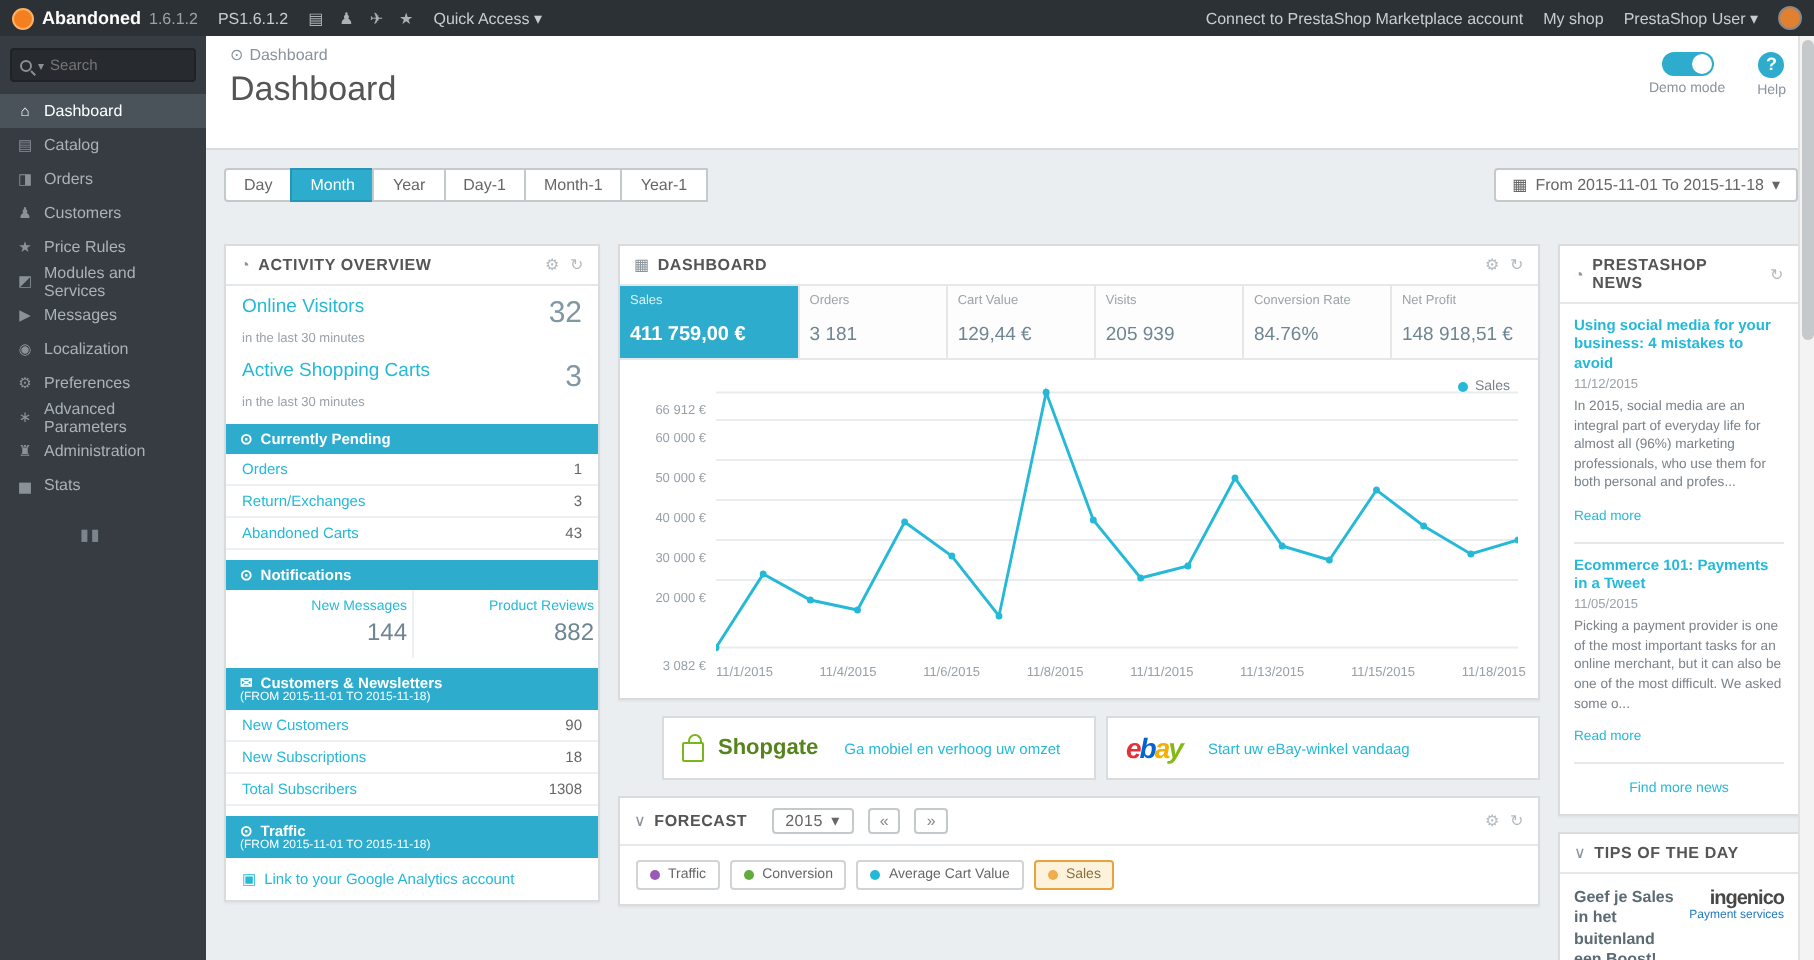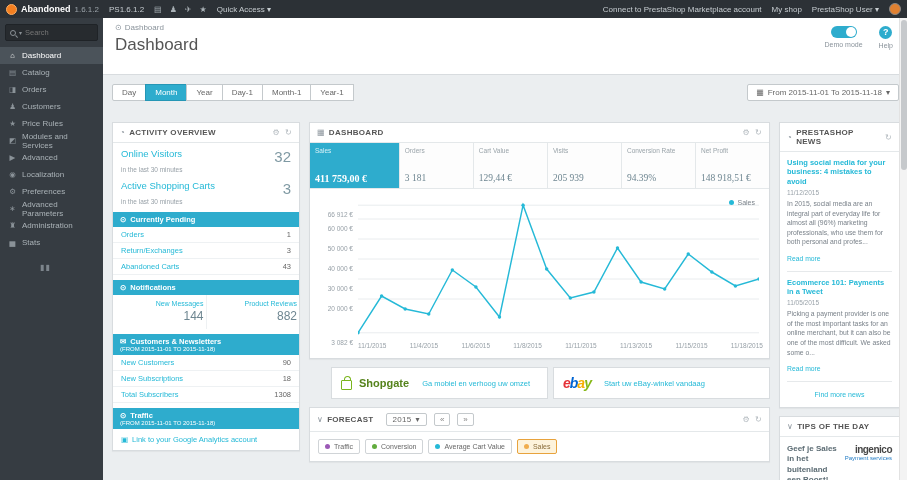--- a/index.html
+++ b/index.html
@@ -91,21 +91,21 @@
   .noti .cval { font-size:12px; color:#6e8691; margin-top:2px; }
   .ga-row { padding:6px 8px; font-size:7.5px; display:flex; gap:4px; align-items:center; }
   .ga-row .ico { color:#25b9d7; }
   .ga-row a { color:#25b9d7; text-decoration:none; cursor:pointer; }
 
   
   .kpi-strip { display:flex; border-bottom:1px solid #e4e8ea; }
   .kpi { flex:1; min-height:36px; padding:4px 5px; border-right:1px solid #e4e8ea; cursor:pointer; background:#fdfdfd; }
   .kpi:last-child { border-right:none; }
   .kpi .klabel { font-size:6.5px; color:#9aa4aa; }
-  .kpi .kval { font-size:9.5px; color:#6e8691; margin-top:19px; white-space:nowrap;font-family:Liberation Serif, serif; }
+  .kpi .kval { font-size:9.5px; color:#6e8691; margin-top:8px; white-space:nowrap; }
   .kpi.active { flex:1.25; background:#2eaccd; }
   .kpi.active .klabel { color:#d9f1f7; }
   .kpi.active .kval { color:#fff; font-weight:bold; font-size:10px; }
 
   .chart-wrap { display:flex; padding:10px 10px 0 6px; }
   .y-axis { width:42px; position:relative; height:140px; flex:none; }
   .y-tick { position:absolute; right:5px; font-size:6.5px; color:#98a1a8; white-space:nowrap; }
   .plot { flex:1; height:140px; position:relative; }
   .plot svg { position:absolute; inset:0; width:100%; height:100%; }
   .gridline { stroke:#e8ecee; stroke-width:1; }
@@ -212,21 +212,21 @@
   <div class="nav-item">
     <span class="nav-ico">★</span>
     <span>Price Rules</span>
   </div>
   <div class="nav-item">
     <span class="nav-ico">◩</span>
     <span>Modules and Services</span>
   </div>
   <div class="nav-item">
     <span class="nav-ico">▶</span>
-    <span>Advanced</span>
+    <span>Messages</span>
   </div>
   <div class="nav-item">
     <span class="nav-ico">◉</span>
     <span>Localization</span>
   </div>
   <div class="nav-item">
     <span class="nav-ico">⚙</span>
     <span>Preferences</span>
   </div>
   <div class="nav-item">
@@ -397,21 +397,21 @@
         <div class="kpi">
           <div class="klabel">Cart Value</div>
           <div class="kval">129,44 €</div>
         </div>
         <div class="kpi">
           <div class="klabel">Visits</div>
           <div class="kval">205 939</div>
         </div>
         <div class="kpi">
           <div class="klabel">Conversion Rate</div>
-          <div class="kval">94.39%</div>
+          <div class="kval">84.76%</div>
         </div>
         <div class="kpi">
           <div class="klabel">Net Profit</div>
           <div class="kval">148 918,51 €</div>
         </div>
       </div>
 
       <div class="chart-wrap">
         <div class="y-axis">
             <div class="y-tick" style="top: 12.176px;">66 912 €</div>

